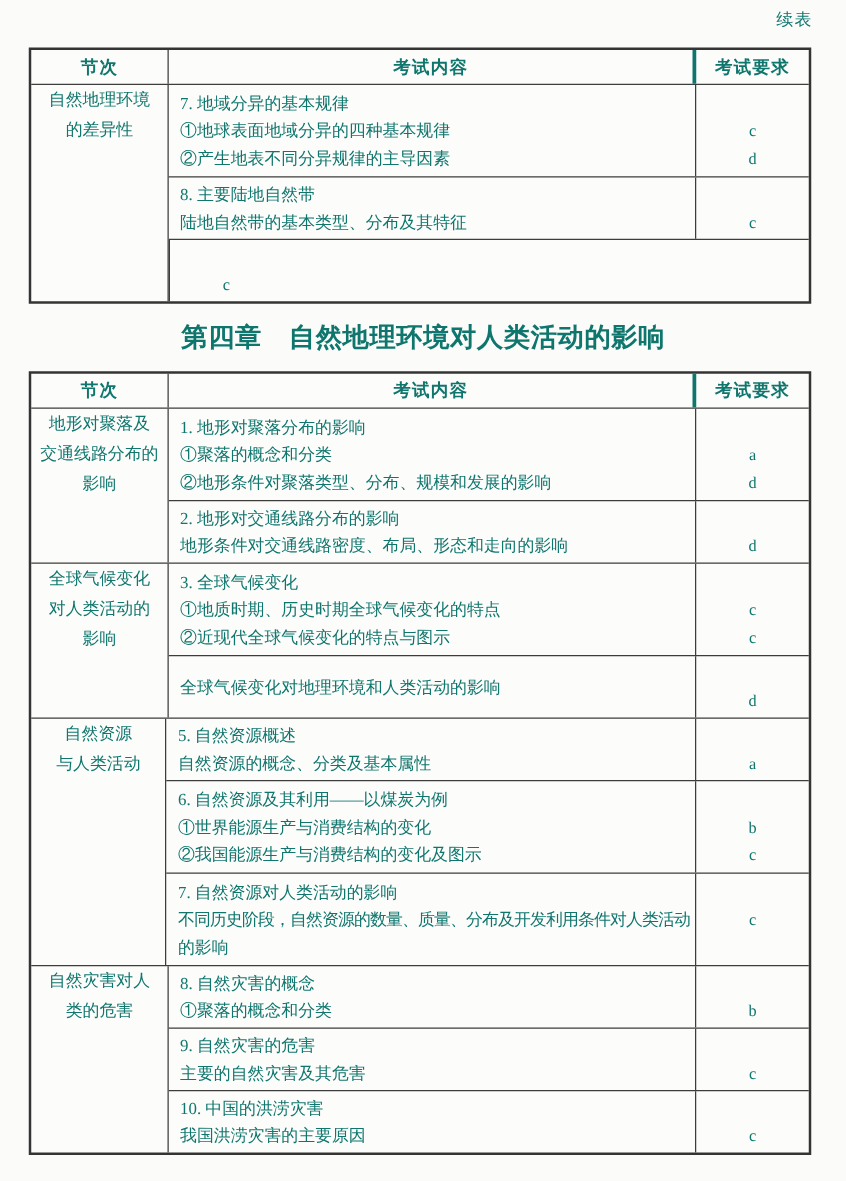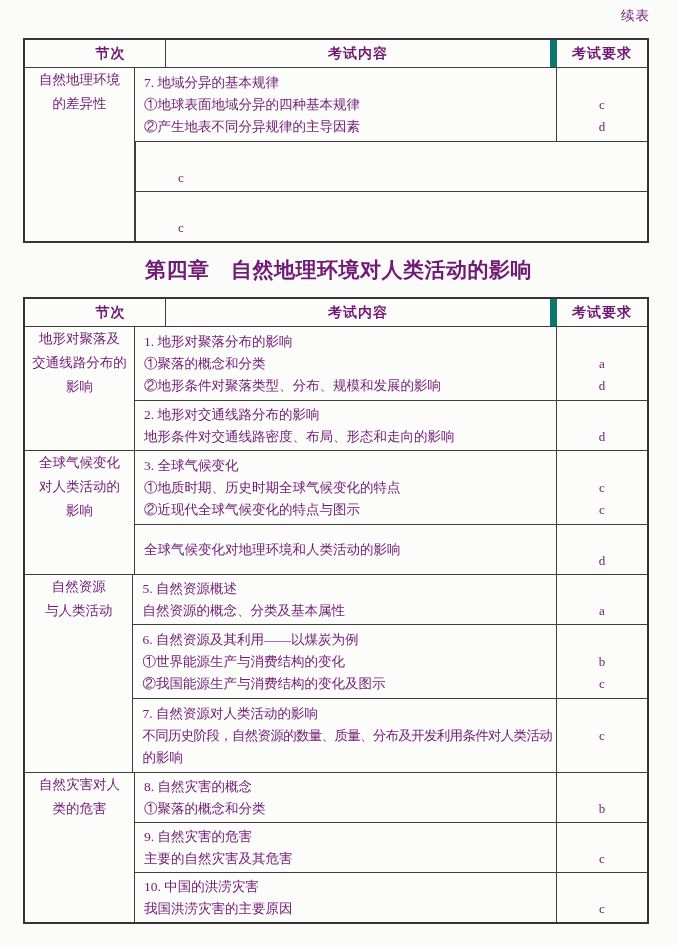--- a/index.html
+++ b/index.html
@@ -1,30 +1,30 @@
 <!DOCTYPE html>
 <html><head>
 <meta charset="utf-8">
 <style>
   html,body{margin:0;padding:0;background:#ffffff;}
   .page{
     position:relative;width:677px;height:945px;overflow:hidden;
-    background:#fbfbf9;color:#701a75;
+    background:#fbfbf9;color:#0f766e;
     font-family:"Liberation Serif","DejaVu Serif",serif;
   }
   .continued{position:absolute;top:7px;right:27px;font-size:13.5px;letter-spacing:1px;}
   .chapter-title{position:absolute;top:256px;left:0;width:100%;text-align:center;
     font-weight:bold;font-size:21px;letter-spacing:0.5px;}
   .tbl{position:absolute;left:23px;width:626px;border:2px solid #343434;box-sizing:border-box;background:#fcfcfa;}
   .tbl1{top:38px;}
   .tbl2{top:297px;}
-  .thead{display:flex;height:27px;border-bottom:1px solid #3d3d3d;padding-left:31px;}
+  .thead{display:flex;height:27px;border-bottom:1px solid #3d3d3d;}
   .th{display:flex;align-items:center;justify-content:center;font-weight:bold;font-size:14px;letter-spacing:1px;}
   .th-sec{width:109px;}
-  .th-content{flex:1;border-left:1px solid #3d3d3d;border-right:7px solid #0f766e;}
+  .th-content{flex:1;border-left:1px solid #3d3d3d;border-right:3px solid #0f766e;}
   .th-req{width:90px;}
   .section{display:flex;}
   .section + .section{border-top:1px solid #3d3d3d;}
   .sec-label{width:109px;border-right:1px solid #3d3d3d;display:flex;flex-direction:column;
     align-items:center;text-align:center;font-size:13.5px;}
   .sec-label .line{line-height:24px;white-space:nowrap;}
   .sec-rows{flex:1;display:flex;flex-direction:column;}
   .row{display:flex;}
   .row + .row{border-top:1px solid #3d3d3d;}
   .row.l2{height:49px;}
@@ -62,20 +62,24 @@
             <div class="line">①地球表面地域分异的四种基本规律</div>
             <div class="line">②产生地表不同分异规律的主导因素</div>
           </div>
           <div class="cell-req">
             <div class="line"></div>
             <div class="line">c</div>
             <div class="line">d</div>
           </div>
         </div>
         <div class="row l2">
+          <div class="cell-content">
+            <div class="line">8. 主要陆地自然带</div>
+            <div class="line">陆地自然带的基本类型、分布及其特征</div>
+          </div>
           <div class="cell-req">
             <div class="line"></div>
             <div class="line">c</div>
           </div>
         </div>
         <div class="row l2">
           <div class="cell-req">
             <div class="line"></div>
             <div class="line">c</div>
           </div>

